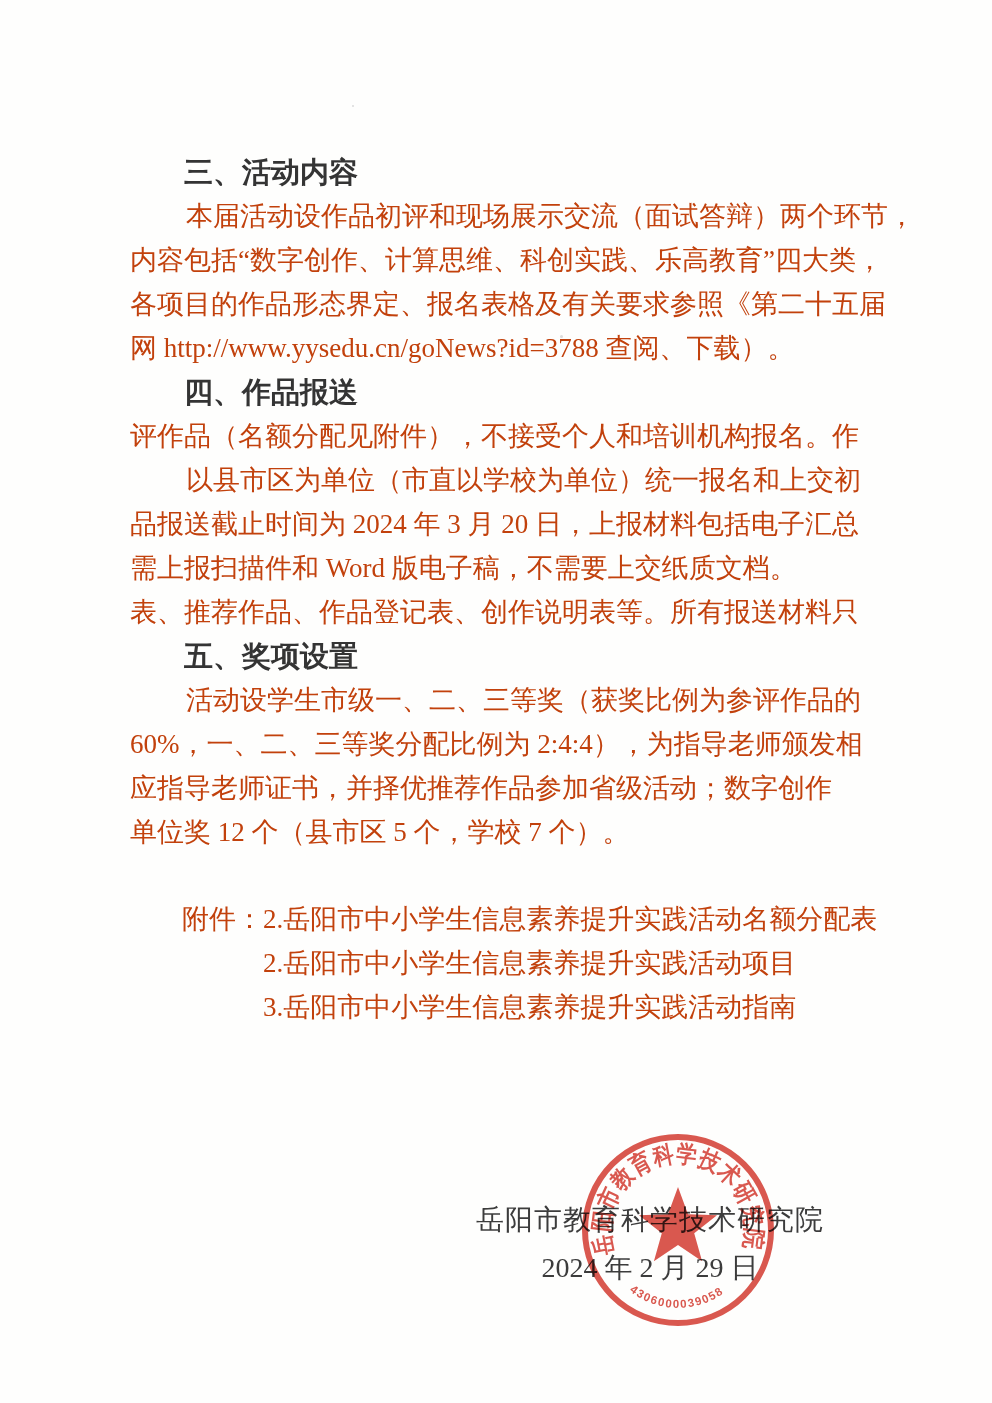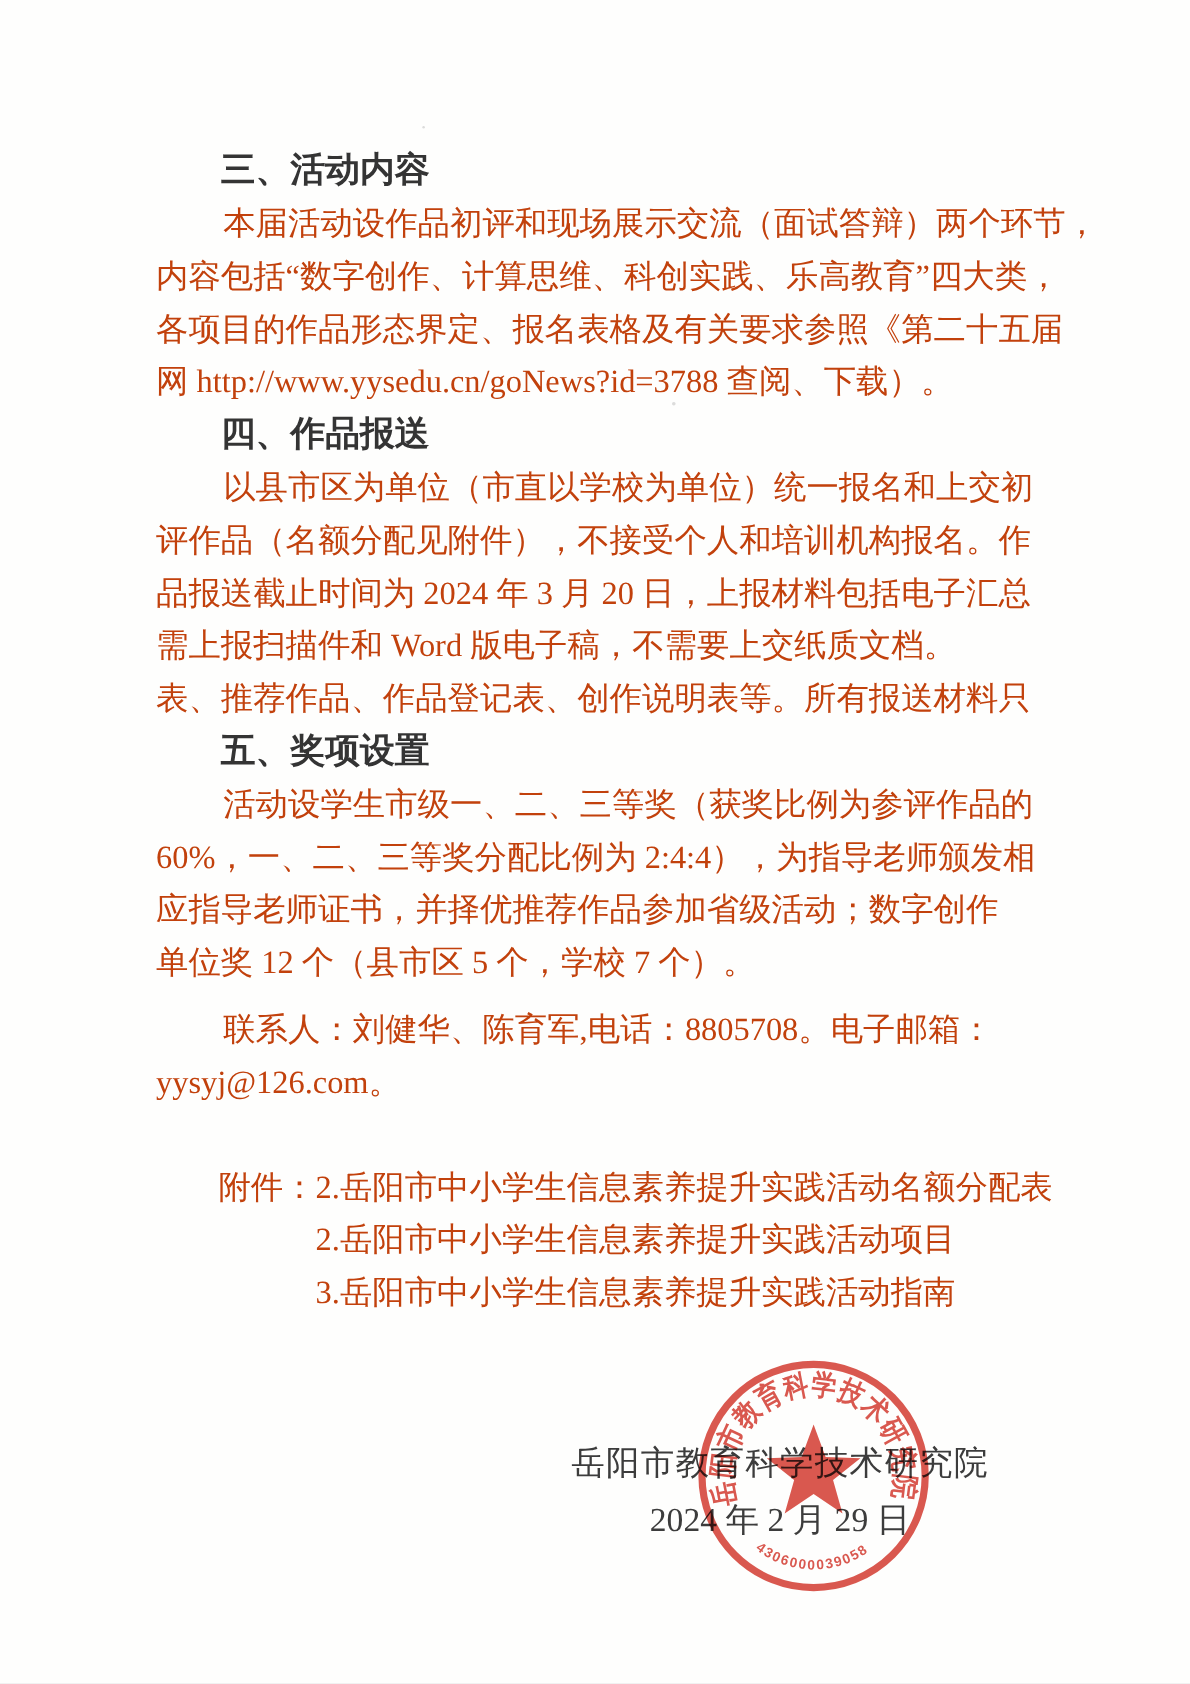--- a/index.html
+++ b/index.html
@@ -6,21 +6,21 @@
   html,body { margin:0; padding:0; background:#e8e8e8; }
   .page {
     position:relative;
     width:992px; height:1403px;
     margin:0 auto;
     background:#fefefd;
     overflow:hidden;
     font-family:"Liberation Serif","DejaVu Serif",serif;
     color:#3c3c3c;
   }
-  .doc { position:absolute; left:130px; top:120px; width:745px; }
+  .doc { position:absolute; left:130px; top:150px; width:745px; }
   .ln {
     height:44px; line-height:44px;
     font-size:27px; letter-spacing:0px;
     white-space:nowrap;
     color:#c2410c;
   }
   .ind { padding-left:56px; }
   .h {
     height:44px; line-height:44px; margin:0; padding-left:54px;
     font-family:"Liberation Sans","DejaVu Sans",sans-serif;
@@ -72,39 +72,35 @@
     <section>
       <h2 class="h">三、活动内容</h2>
       <div class="ln ind">本届活动设作品初评和现场展示交流（面试答辩）两个环节，</div>
       <div class="ln">内容包括“数字创作、计算思维、科创实践、乐高教育”四大类，</div>
       <div class="ln">各项目的作品形态界定、报名表格及有关要求参照《第二十五届</div>
       <div class="ln">网 http://www.yysedu.cn/goNews?id=3788 查阅、下载）。</div>
     </section>
 
     <section>
       <h2 class="h">四、作品报送</h2>
+      <div class="ln">评作品（名额分配见附件），不接受个人和培训机构报名。作</div>
       <div class="ln ind">以县市区为单位（市直以学校为单位）统一报名和上交初</div>
-      <div class="ln">评作品（名额分配见附件），不接受个人和培训机构报名。作</div>
       <div class="ln">品报送截止时间为 2024 年 3 月 20 日，上报材料包括电子汇总</div>
       <div class="ln">需上报扫描件和 Word 版电子稿，不需要上交纸质文档。</div>
       <div class="ln">表、推荐作品、作品登记表、创作说明表等。所有报送材料只</div>
     </section>
 
     <section>
       <h2 class="h">五、奖项设置</h2>
       <div class="ln ind">活动设学生市级一、二、三等奖（获奖比例为参评作品的</div>
       <div class="ln">60%，一、二、三等奖分配比例为 2:4:4），为指导老师颁发相</div>
       <div class="ln">应指导老师证书，并择优推荐作品参加省级活动；数字创作</div>
       <div class="ln">单位奖 12 个（县市区 5 个，学校 7 个）。</div>
     </section>
 
-    <section class="contact">
-      <div class="ln ind">联系人：刘健华、陈育军,电话：8805708。电子邮箱：</div>
-      <div class="ln">yysyj@126.com。</div>
-    </section>
 
     <section class="attachments">
       <div class="ln att-row att-first">
         <span class="att-label">附件：</span>
         <span>2.岳阳市中小学生信息素养提升实践活动名额分配表</span>
       </div>
       <div class="ln att-rest">2.岳阳市中小学生信息素养提升实践活动项目</div>
       <div class="ln att-rest">3.岳阳市中小学生信息素养提升实践活动指南</div>
     </section>
 

